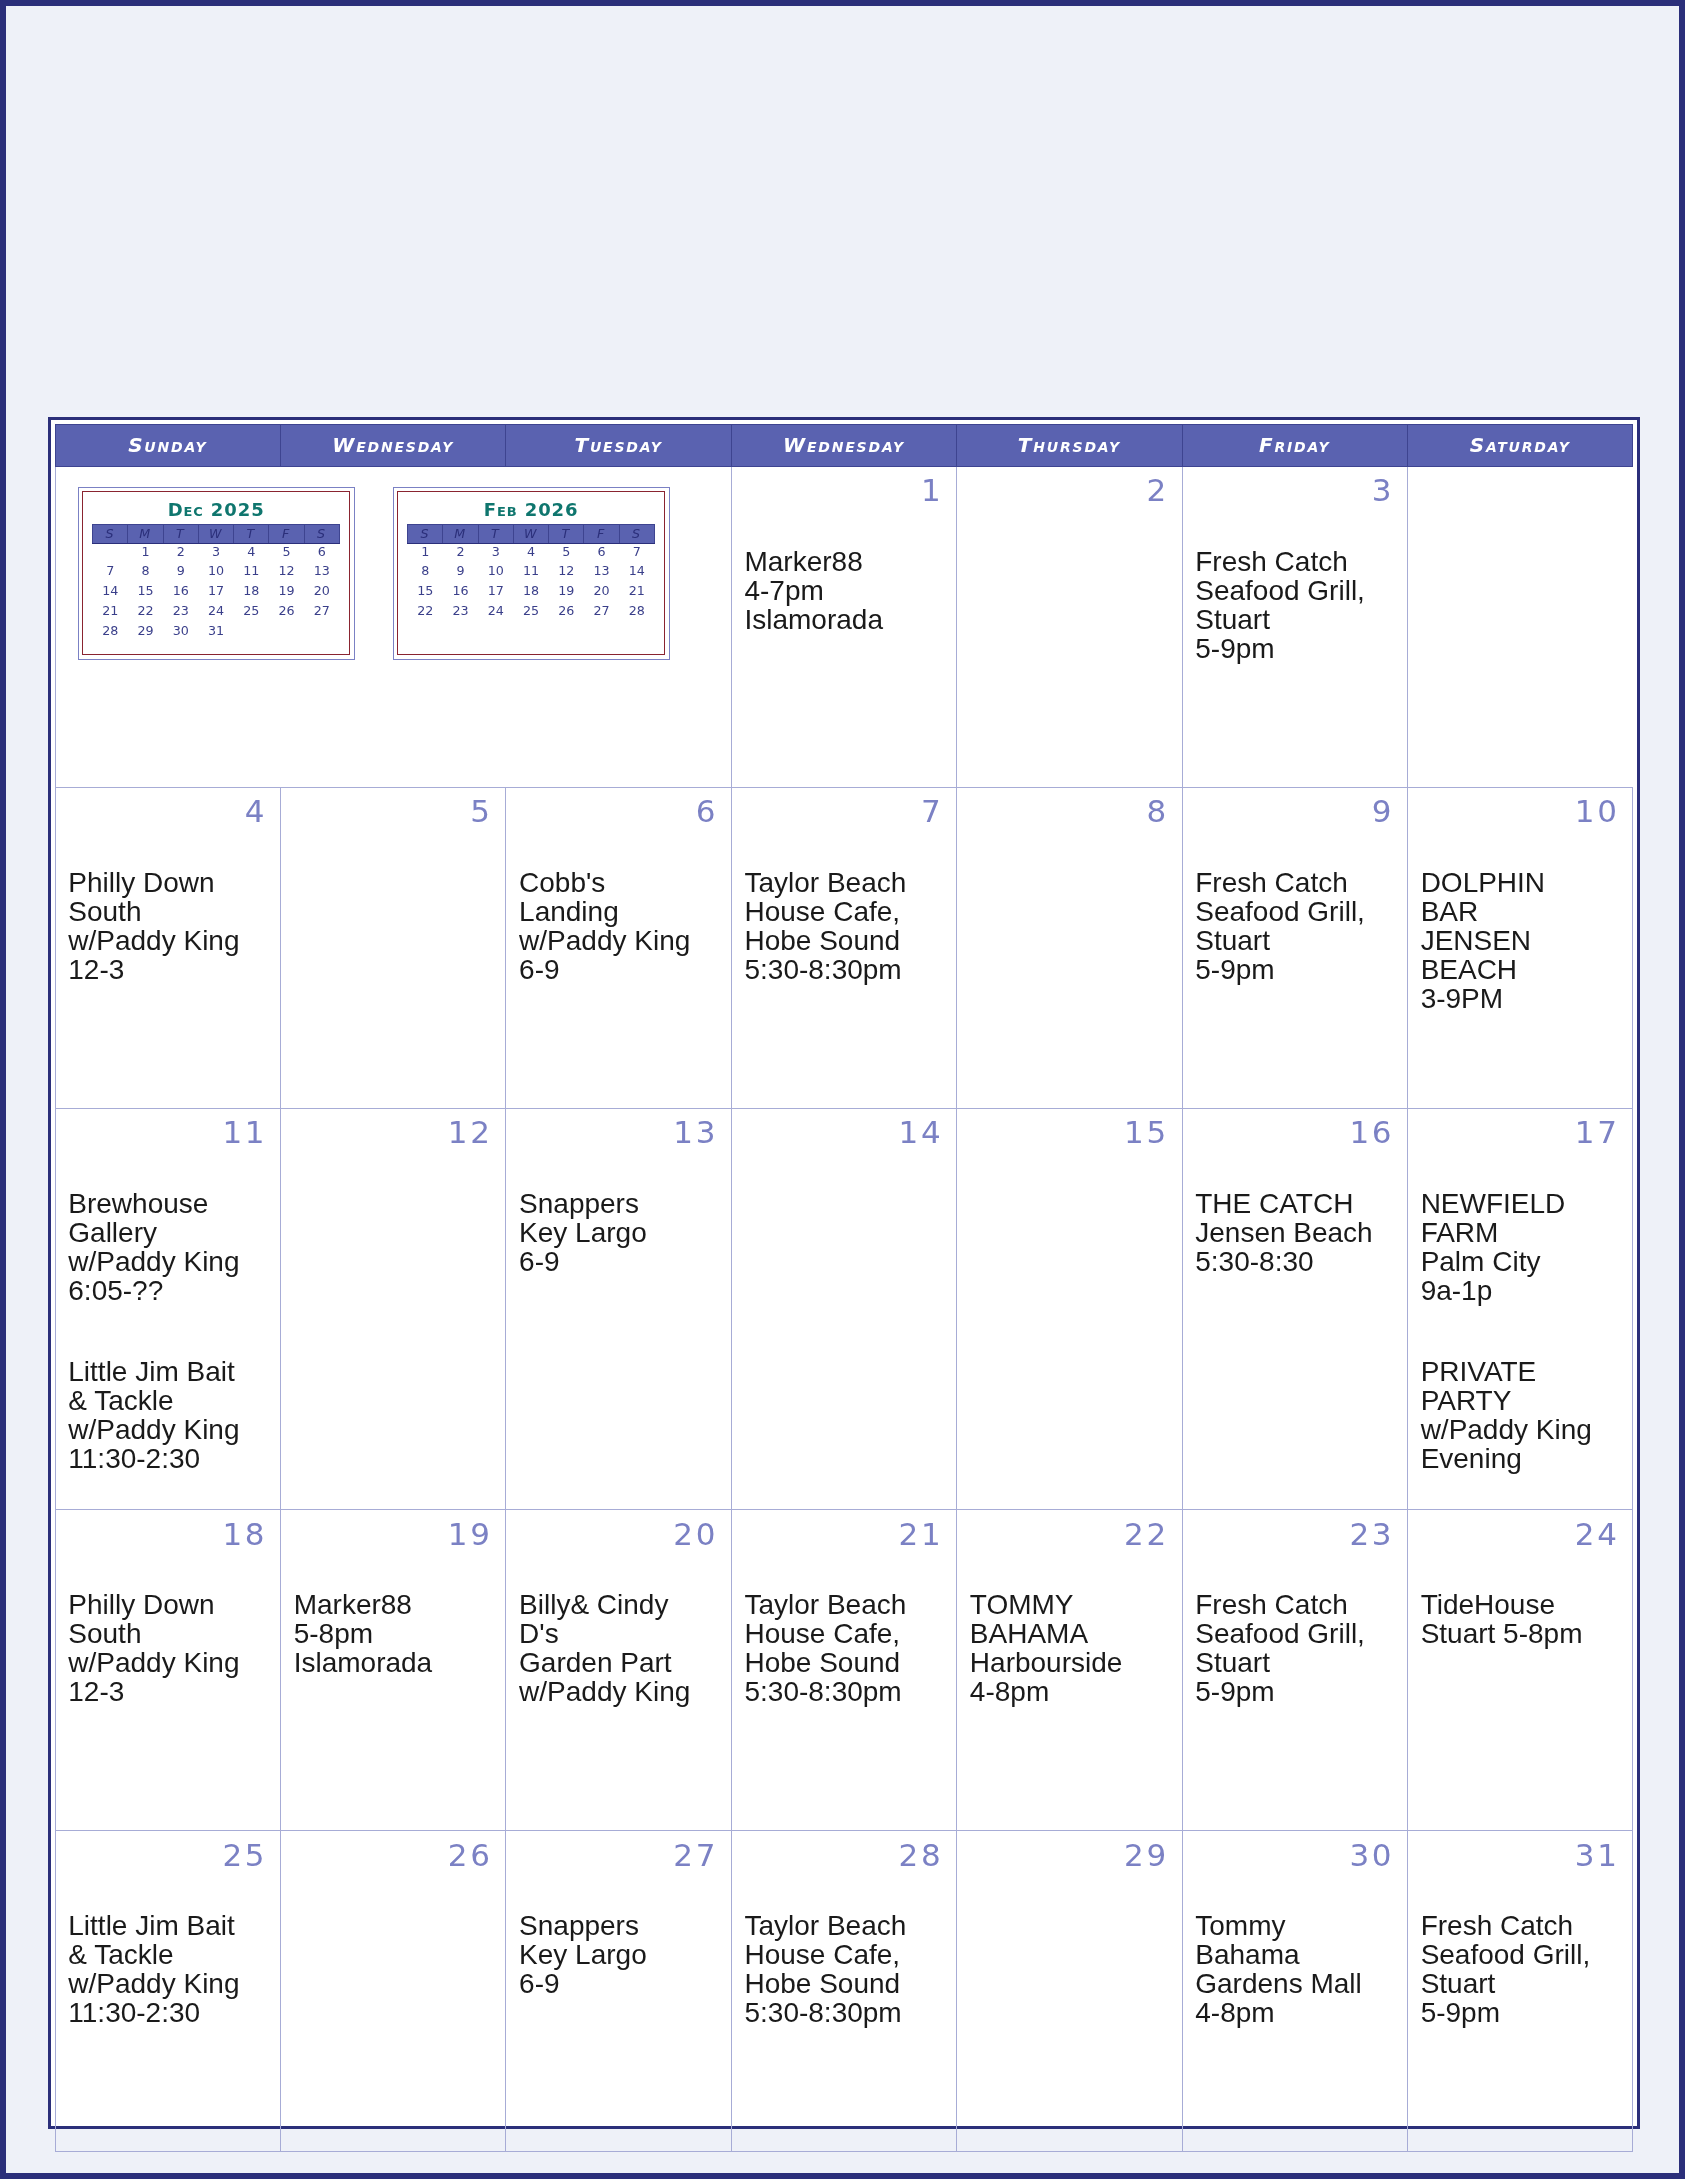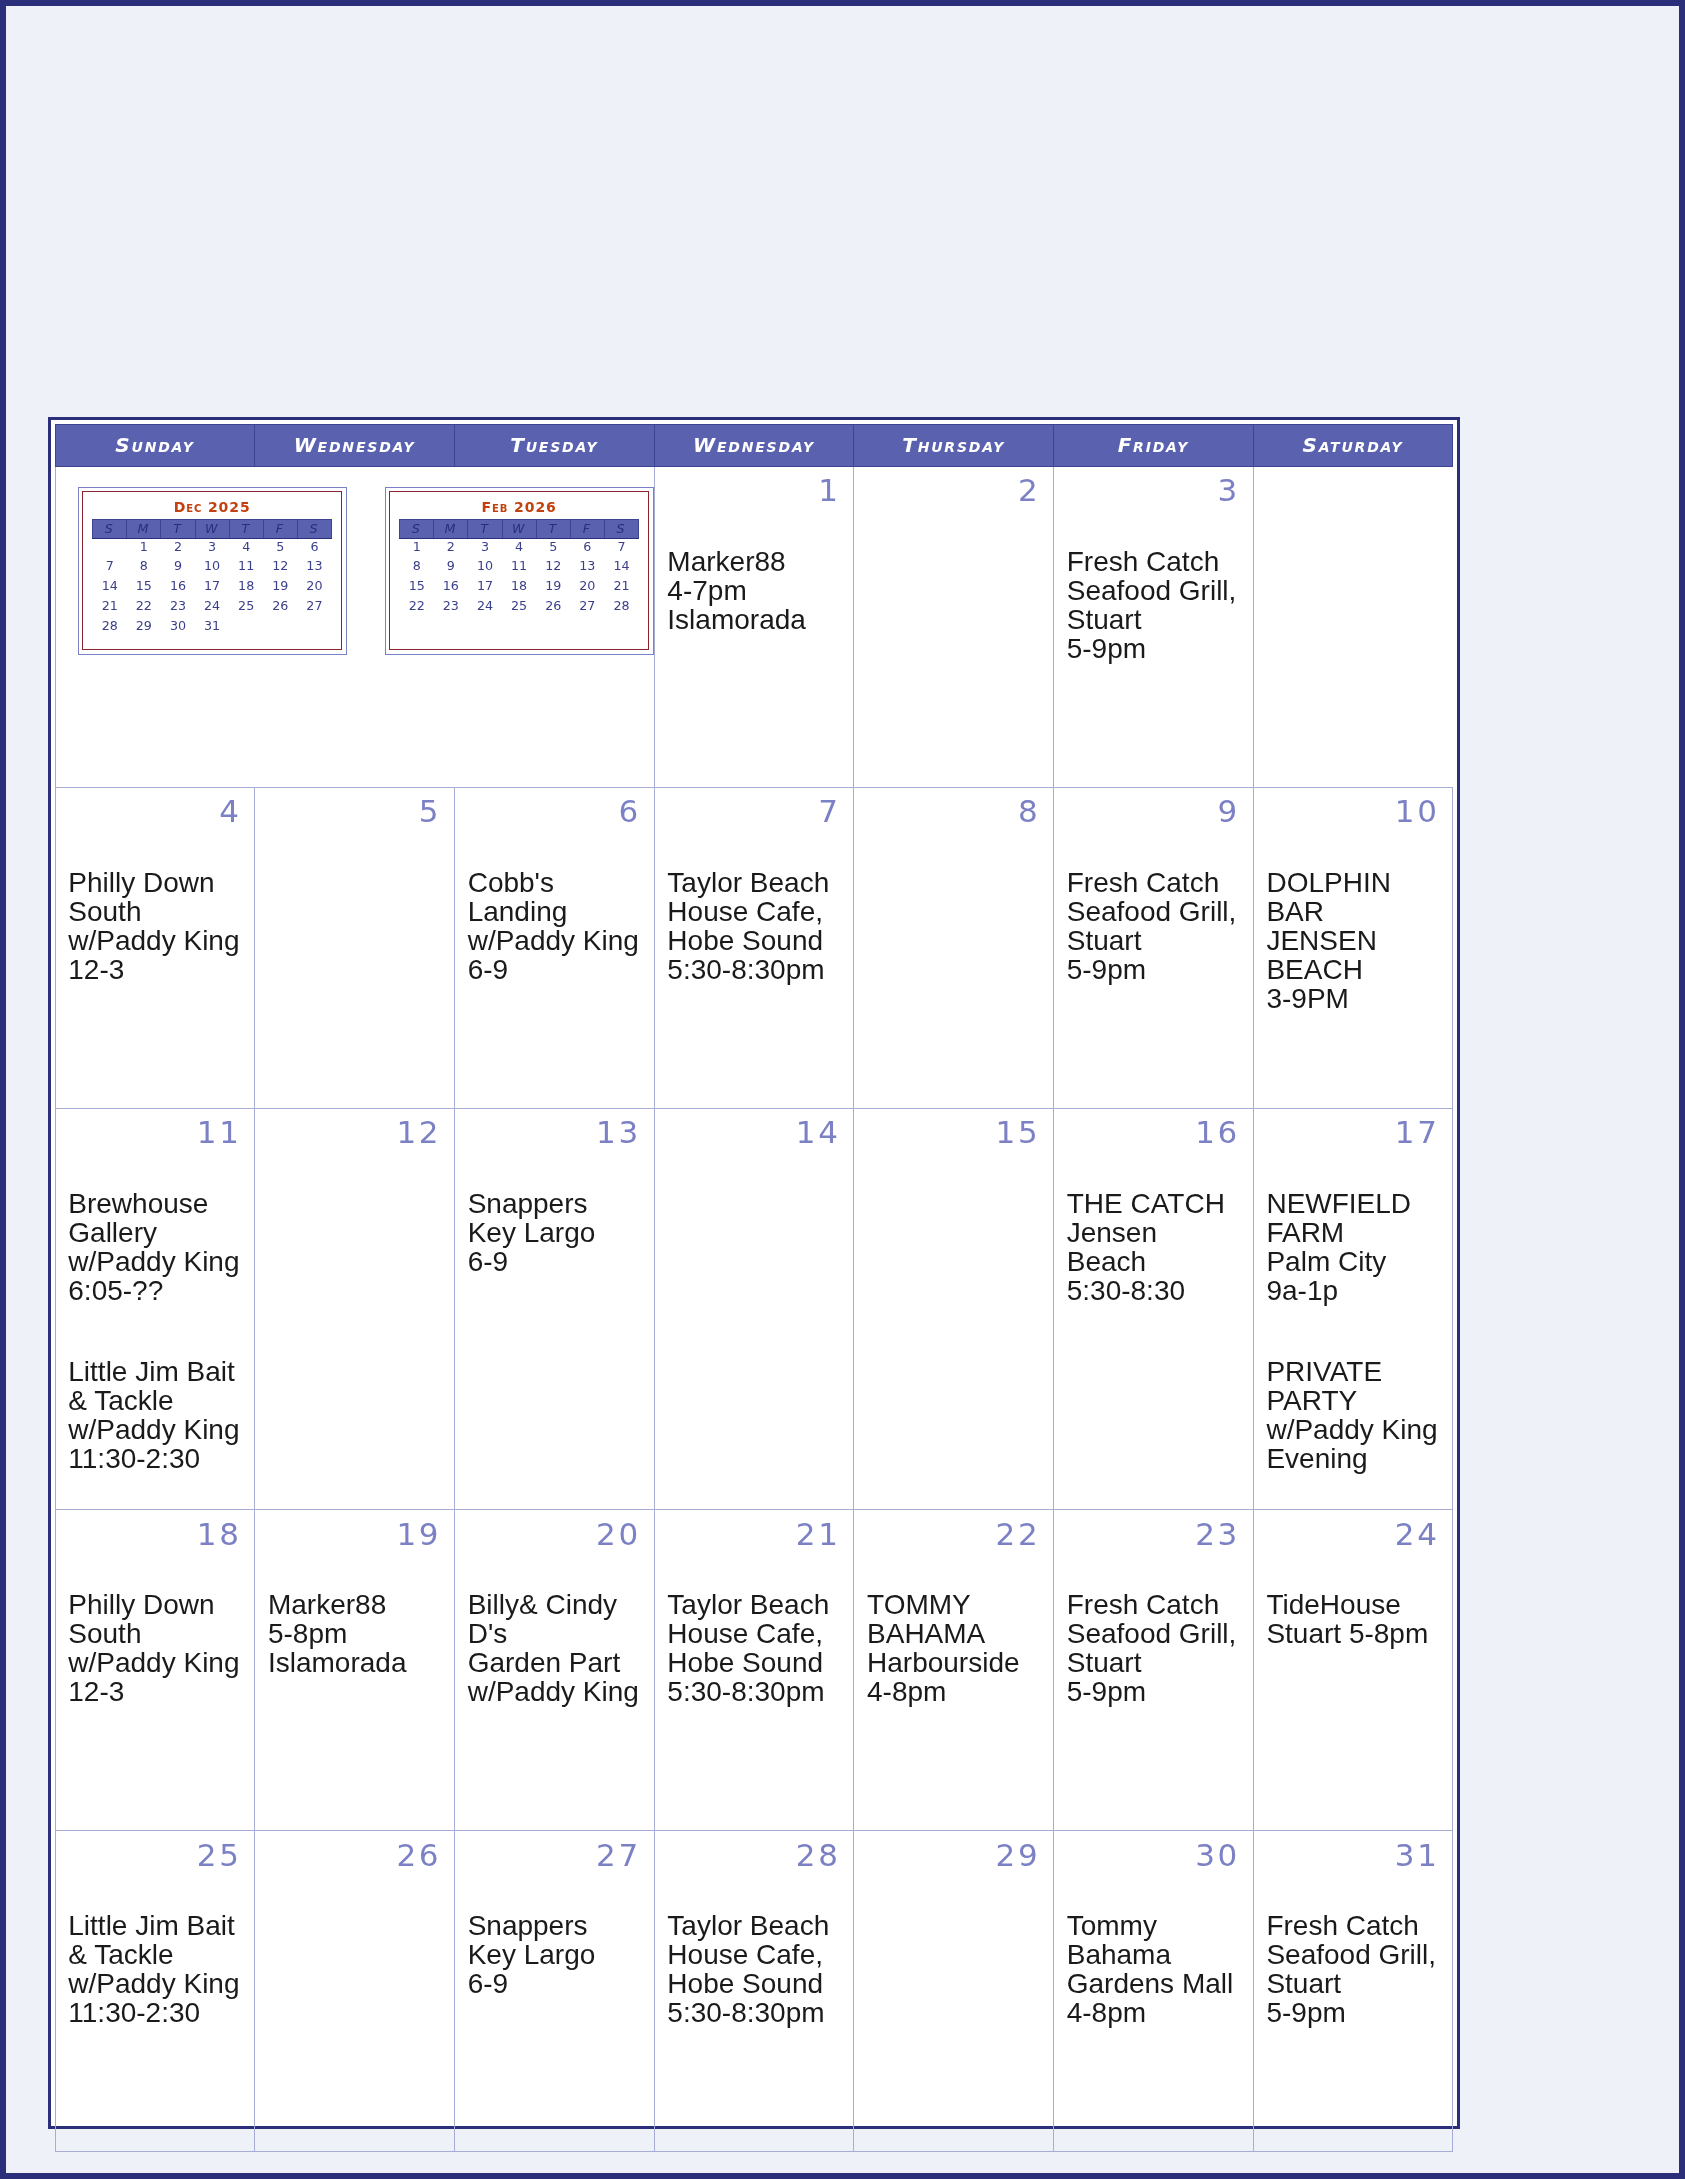--- a/index.html
+++ b/index.html
@@ -42,21 +42,21 @@
     font-size: 27px;
     color: #6b72b5;
     letter-spacing: 4.5px;
     font-variant: small-caps;
     font-weight: normal;
   }
   .cal-wrap {
     position: absolute;
     left: 42px;
     top: 411px;
-    width: 1412px;
+    width: 1592px;
     height: 1712px;
     border: 3.6px solid #2b2f7a;
     background: #ffffff;
     padding: 3.6px;
   }
   table.cal {
     width: 100%;
     height: 100%;
     border-collapse: collapse;
     table-layout: fixed;
@@ -114,22 +114,22 @@
     background: #fff;
     width: 277px;
   }
   .mini-inner {
     border: 0.9px solid #8a2430;
     padding: 7.2px 9px 11px 9px;
   }
   .mini-title {
     text-align: center;
     font-family: "DejaVu Sans", sans-serif;
-    font-size: 14px;
-    color: #c2410c;
+    font-size: 18px;
+    color: #0f766e;
     font-variant: small-caps;
     letter-spacing: 0.9px;
     font-weight: bold;
     margin-bottom: 3.6px;
   }
   table.minitbl {
     width: 100%;
     border-collapse: collapse;
     table-layout: fixed;
   }

